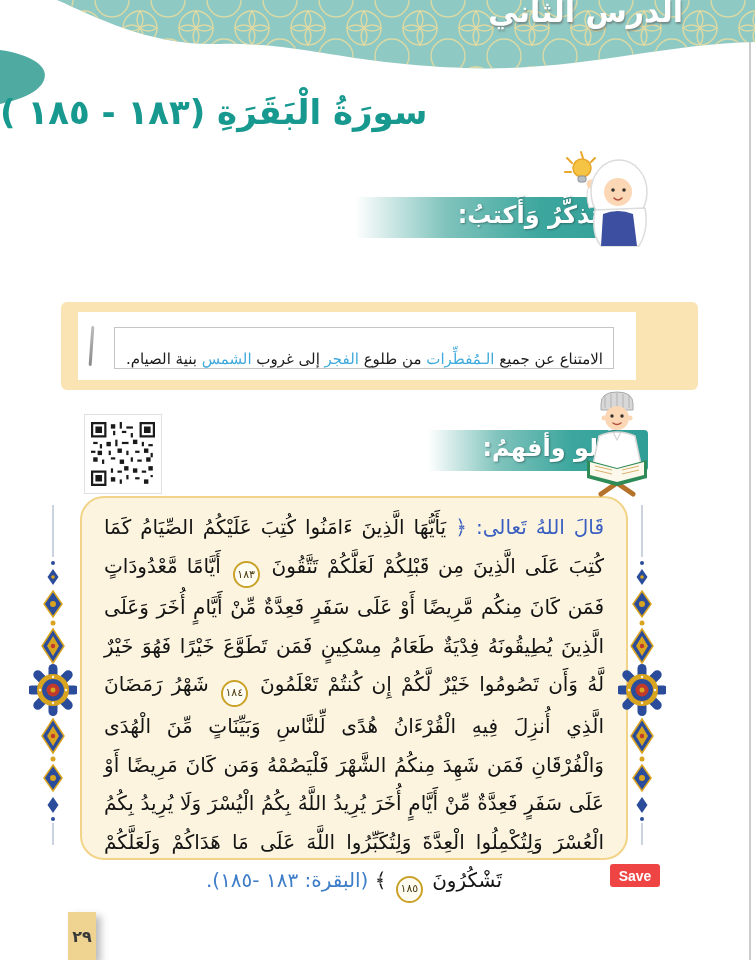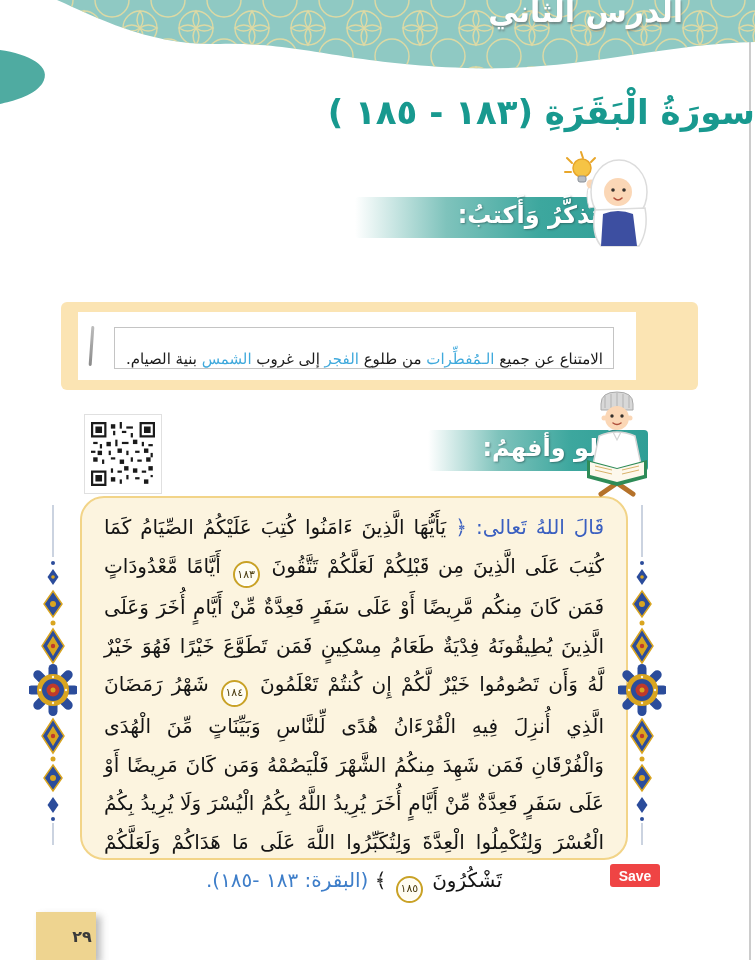--- a/index.html
+++ b/index.html
@@ -8,21 +8,21 @@
 
   
   .edge-line{position:absolute;right:4px;top:0;width:2px;height:960px;background:#cccccc;z-index:0;}
 
   
   .header-svg{position:absolute;top:0;left:0;z-index:1;}
   .lesson-title{position:absolute;top:-6px;right:72px;z-index:2;color:#ffffff;font-size:30px;
     font-weight:bold;text-shadow:1px 2px 2px rgba(90,90,90,.55);letter-spacing:1px;}
 
   
-  .surah-title{position:absolute;top:92px;left:0;width:100%;text-align:right;color:#18998F;
+  .surah-title{position:absolute;top:92px;left:0;width:100%;text-align:left;color:#18998F;
     font-size:34px;font-weight:bold;z-index:2;}
 
   
   .banner{position:absolute;height:41px;border-radius:4px;z-index:1;
     background:linear-gradient(to left,#2f9e96 0%,#3da79e 35%,#7fc3bc 68%,rgba(234,246,245,0) 100%);}
   .banner1{right:115px;top:197px;width:285px;}
   .banner2{right:107px;top:430px;width:220px;}
   .banner .banner-label{position:absolute;right:32px;top:4px;color:#ffffff;font-size:24px;font-weight:bold;
     text-shadow:1px 1px 2px rgba(40,80,80,.6);}
   .char-illustration{position:absolute;z-index:3;}
@@ -62,21 +62,21 @@
   .ornament{position:absolute;z-index:4;}
   .orn-left{right:678px;top:505px;}
   .orn-right{right:89px;top:505px;}
 
   
   .save-btn{position:absolute;right:95px;top:864px;width:50px;height:23px;background:#ef4444;border:none;
     border-radius:3px;color:#ffffff;font-size:14px;font-weight:bold;z-index:5;
     font-family:"Liberation Sans",sans-serif;display:flex;align-items:center;justify-content:center;cursor:pointer;}
   .page-tab{position:absolute;right:659px;top:912px;width:28px;height:48px;background:#EED490;z-index:2;
     display:flex;align-items:center;justify-content:center;font-size:16px;font-weight:bold;color:#3a3a3a;
-    box-shadow:5px 4px 7px rgba(110,110,110,.45);padding-left:32px;}
+    box-shadow:5px 4px 7px rgba(110,110,110,.45);}
 </style>
 </head>
 <body>
 
 <div id="page">
 
   <div class="edge-line"></div>
 
   <svg class="header-svg" width="755" height="120" viewBox="0 0 755 120">
     <defs>

